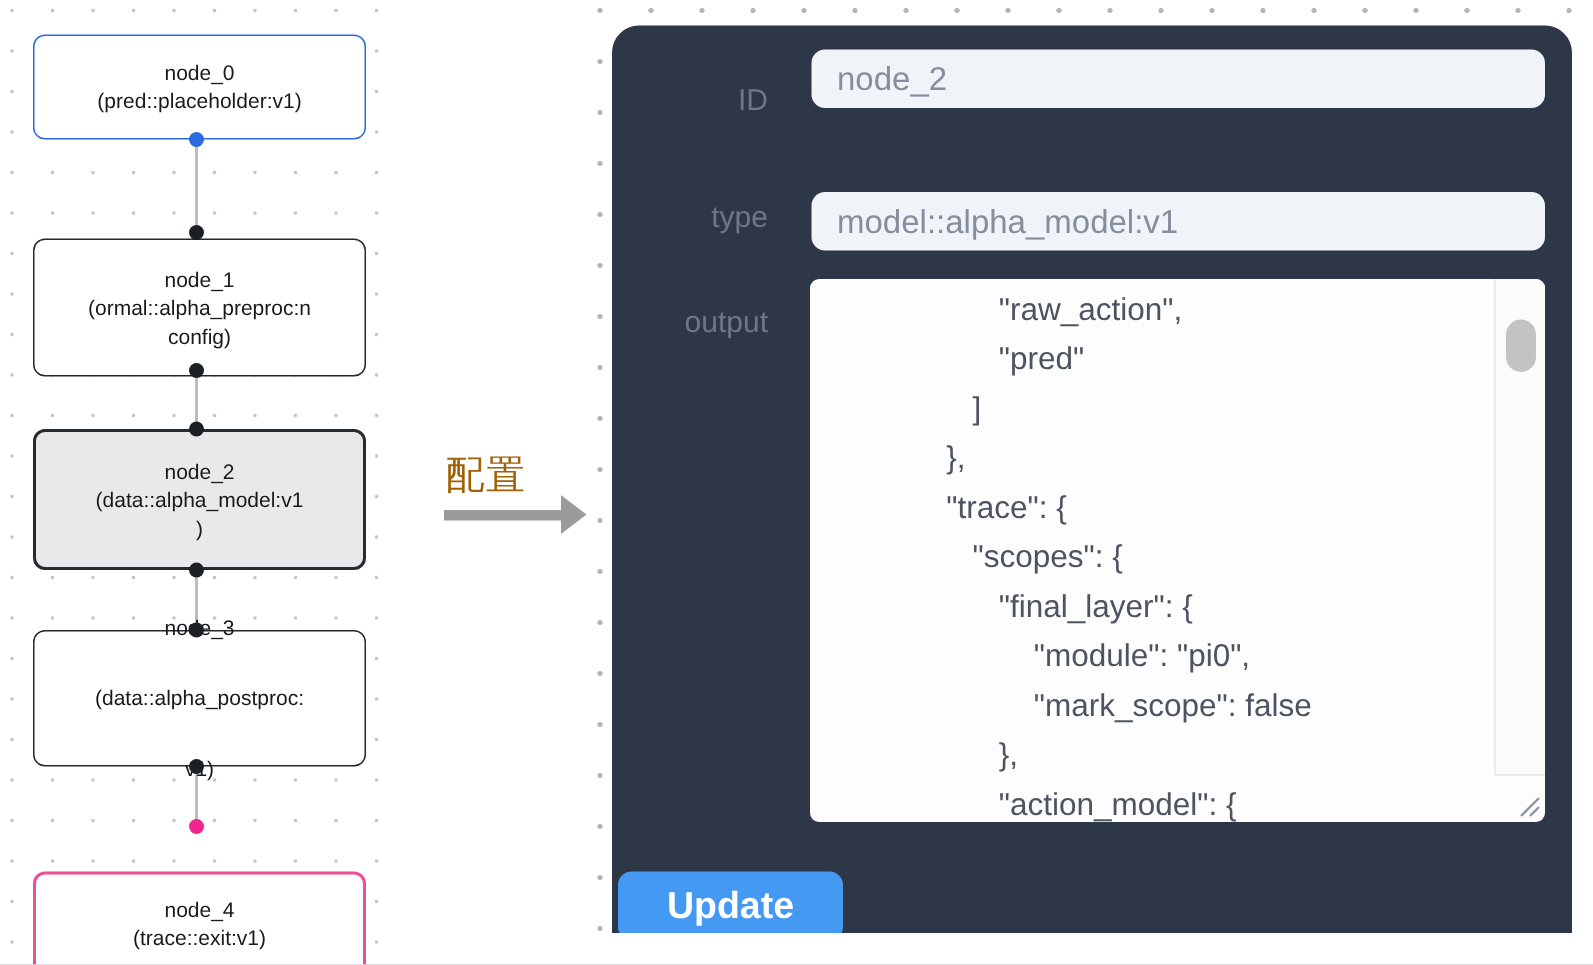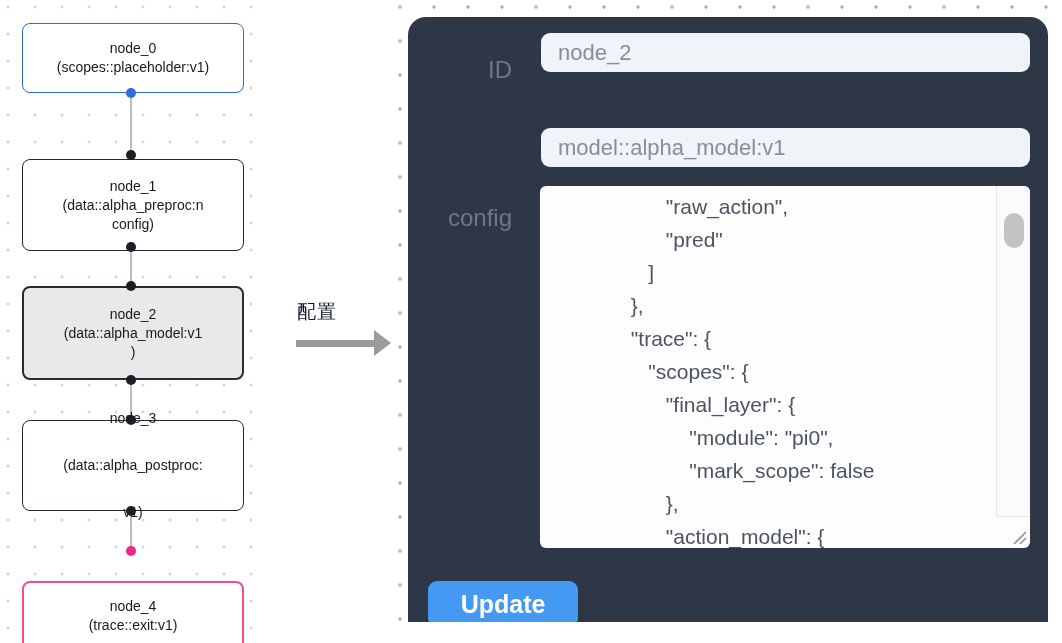--- a/index.html
+++ b/index.html
@@ -28,65 +28,65 @@
   .edge { position:absolute; left:130px; width:2px; background:#b9bdc3; z-index:1; }
   .edge-1 { top:93px;  height:62px; }
   .edge-2 { top:247px; height:39px; }
   .edge-3 { top:380px; height:40px; }
   .edge-4 { top:511px; height:40px; }
   .handle { position:absolute; left:126px; width:10px; height:10px; border-radius:50%; background:#1b1f26; z-index:3; }
   .handle.blue { background:#2c6be0; }
   .handle.pink { background:#f0268d; }
 
   
-  .annotation-label { position:absolute; left:297px; top:299px; font-size:19px; color:#0f172a; letter-spacing:1px; }
+  .annotation-label { position:absolute; left:297px; top:299px; font-size:26px; color:#a16207; letter-spacing:1px; }
   .arrow-shaft { position:absolute; left:296px; top:340px; width:78px; height:7px; background:#9b9b9b; }
   .arrow-head  { position:absolute; left:374px; top:330px; width:0; height:0;
     border-top:13px solid transparent; border-bottom:13px solid transparent; border-left:17px solid #9b9b9b; }
 
   
   .panel { position:absolute; left:16px; top:17px; width:640px; height:605px; background:#2d3748;
     border-radius:18px 18px 0 0; overflow:hidden; }
-  .field-label { position:absolute; width:104px; text-align:right; color:#6d7887; font-size:24px; }
+  .field-label { position:absolute; width:104px; text-align:right; color:#6d7887; font-size:20px; }
   .label-id    { top:39px; }
   .label-type  { top:117px; }
   .label-config{ top:187px; }
   .field { position:absolute; left:133px; width:489px; height:39px; background:#f0f3f8; border-radius:9px;
     color:#848e9e; font-size:22px; line-height:39px; padding-left:17px; overflow:hidden; white-space:nowrap; }
   .field-id   { top:16px; }
   .field-type { top:111px; }
 
   .config-box { position:absolute; left:132px; top:169px; width:490px; height:362px; background:#fdfdfe;
     border-radius:6px; overflow:hidden; }
   .config-pre { position:absolute; left:0; top:4px; white-space:pre; font-family:"Liberation Sans", sans-serif;
     font-size:21px; line-height:33px; color:#4d5461; padding-left:15px; }
   .sb-track { position:absolute; right:0; top:0; width:34px; height:331px; background:#fbfbfc;
     border-left:1px solid #e6e6e8; border-bottom:1px solid #e6e6e8; }
   .sb-thumb { position:absolute; left:7px; top:27px; width:20px; height:35px; border-radius:10px; background:#c3c3c5; }
   .resize-grip { position:absolute; right:2px; bottom:2px; width:18px; height:18px; }
 
-  .update-btn { position:absolute; left:20px; top:564px; width:150px; height:46px; background:#4499f2;
+  .update-btn { position:absolute; left:4px; top:564px; width:150px; height:46px; background:#4499f2;
     border:none; border-radius:9px; color:#ffffff; font-size:25px; font-weight:600;
     font-family:"Liberation Sans", sans-serif; text-align:center; line-height:42px; }
 </style>
 </head>
 <body>
 
 <div class="stage">
 
   <div class="left-canvas">
 
     <div class="node node-0">
       <div>node_0</div>
-      <div>(scopes::placeholder:v1)</div>
+      <div>(pred::placeholder:v1)</div>
     </div>
 
     <div class="node node-1">
       <div>node_1</div>
-      <div>(data::alpha_preproc:n</div>
+      <div>(ormal::alpha_preproc:n</div>
       <div>config)</div>
     </div>
 
     <div class="node node-2">
       <div>node_2</div>
       <div>(data::alpha_model:v1</div>
       <div>)</div>
     </div>
 
     <div class="node node-3">
@@ -118,23 +118,24 @@
   <div class="annotation-label">配置</div>
   <div class="arrow-shaft"></div>
   <div class="arrow-head"></div>
 
   <div class="right-canvas">
     <div class="panel">
 
       <div class="field-label label-id">ID</div>
       <div class="field field-id">node_2</div>
 
+      <div class="field-label label-type">type</div>
       <div class="field field-type">model::alpha_model:v1</div>
 
-      <div class="field-label label-config">config</div>
+      <div class="field-label label-config">output</div>
 
       <div class="config-box">
         <div class="config-pre">                   "raw_action",
                    "pred"
                 ]
              },
              "trace": {
                 "scopes": {
                    "final_layer": {
                        "module": "pi0",

